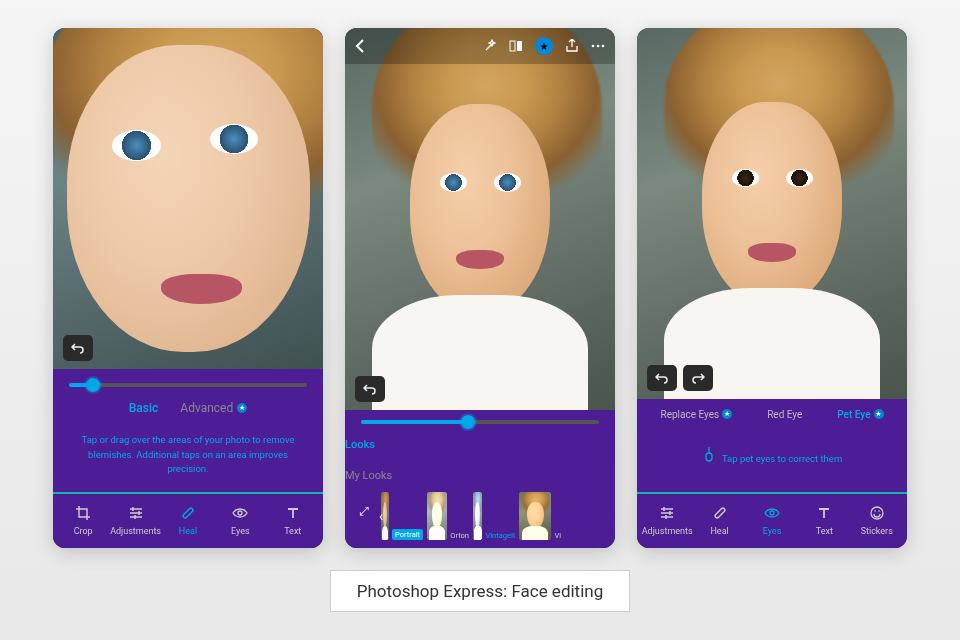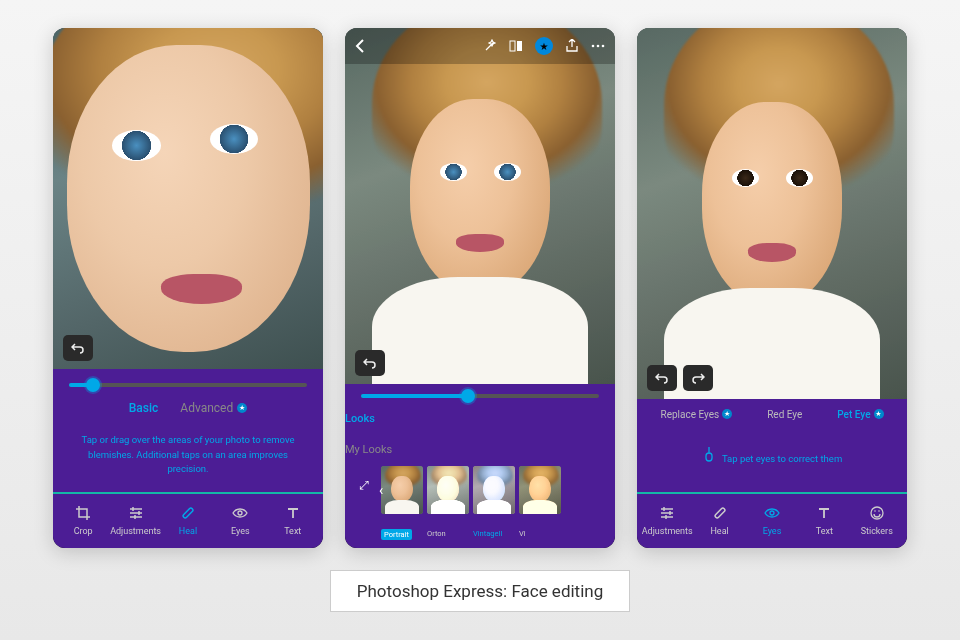--- a/index.html
+++ b/index.html
@@ -94,21 +94,21 @@
   
   .topbar { display: flex; align-items: center; justify-content: space-between; padding: 8px 10px; height: 36px; background: rgba(0,0,0,0.25); position: absolute; top: 0; left: 0; right: 0; z-index: 10; }
   .topbar-icons { display: flex; gap: 12px; align-items: center; }
   .tb-icon { color: #fff; font-size: 14px; }
   .tb-star { width: 18px; height: 18px; background: #0088dd; border-radius: 50%; display: flex; align-items: center; justify-content: center; font-size: 10px; }
 
   
   .looks-tabs { display: flex; justify-content: center; gap: 18px; font-size: 11px; padding: 6px 0; flex-direction: column; }
   .looks-strip { position: relative; display: flex; gap: 4px; padding: 4px 6px 8px; overflow: hidden; align-items: flex-start; }
   .expand { width: 26px; height: 38px; display: flex; align-items: center; justify-content: center; color: #fff; font-size: 12px; }
-  .look { width: 42px; display: flex; flex-direction: column; align-items: flex-start; gap: 15px; }
+  .look { width: 42px; display: flex; flex-direction: row; align-items: flex-end; gap: 3px; }
   .look-thumb { width: 42px; height: 48px; border-radius: 3px; position: relative; overflow: hidden; }
   .look-thumb .mini { position: absolute; inset: 0; }
   .look-label { font-size: 7.5px; color: #ccc; white-space: nowrap; }
   .look.active .look-label { background: #00a8e8; color: #fff; padding: 1px 3px; border-radius: 2px; }
   .look-chevron { position: absolute; left: 34px; top: 20px; color: #fff; font-size: 14px; z-index: 2; }
 
   .f1 { filter: none; }
   .f2 { filter: contrast(1.3) brightness(0.8); }
   .f3 { filter: brightness(1.3) saturate(0.4) hue-rotate(180deg); }
   .f4 { filter: brightness(1.4) saturate(0.5); }

